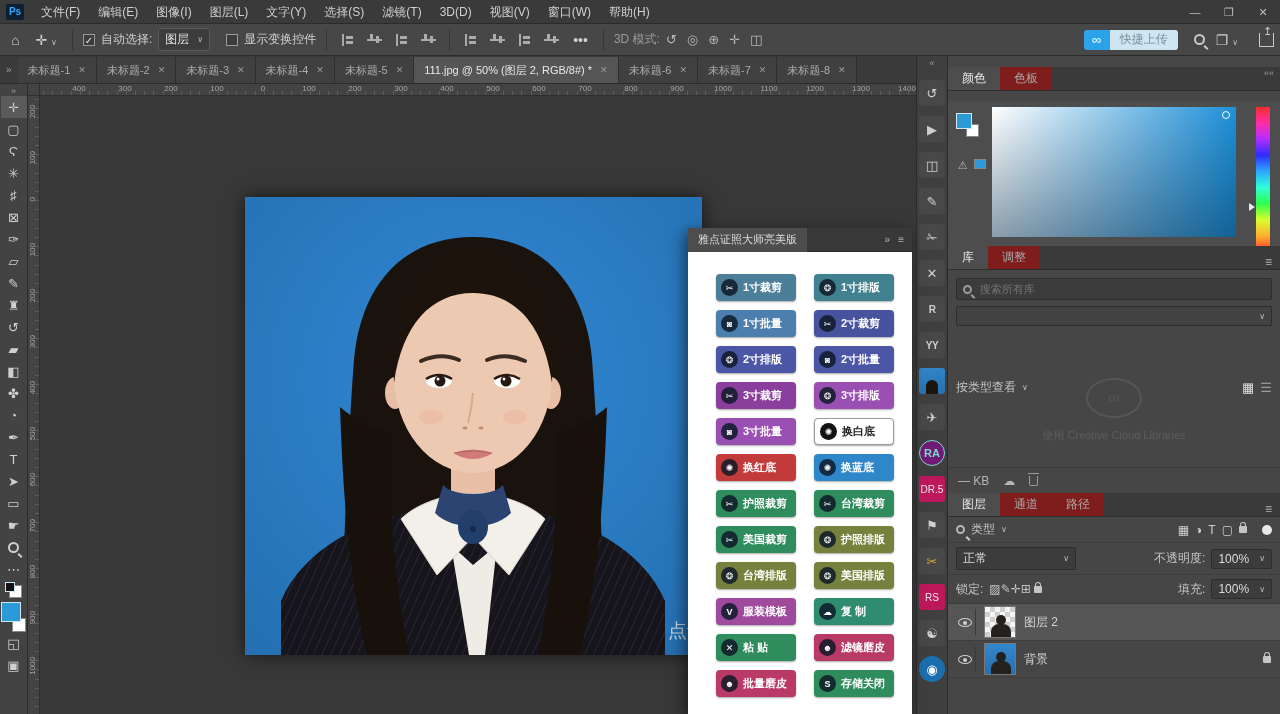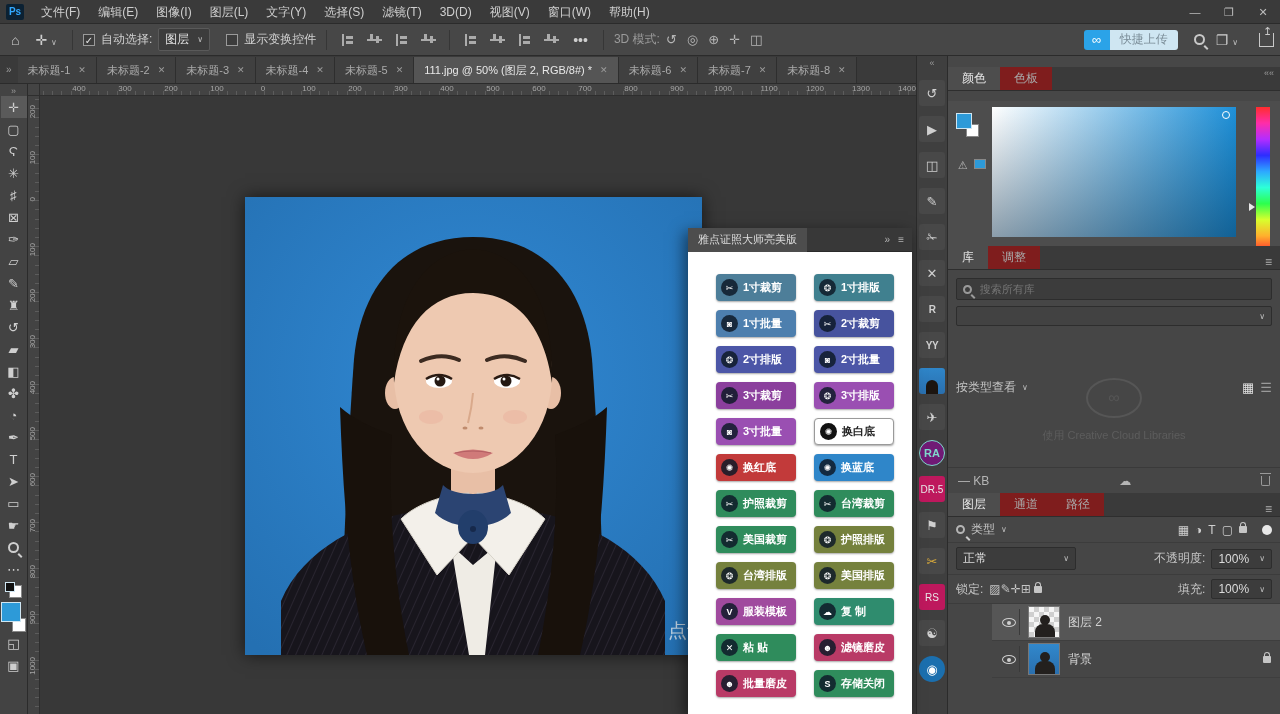--- a/index.html
+++ b/index.html
@@ -112,33 +112,33 @@
   .lib-search{position:absolute;left:8px;top:8px;right:8px;height:22px;background:#3c3c3c;border:1px solid #2d2d2d;border-radius:2px;display:flex;align-items:center;gap:6px;padding:0 6px;}
   .lib-search .mag{width:9px;height:9px;border-color:#9a9a9a;}
   .lib-search .mag::after{background:#9a9a9a;left:7px;top:7px;}
   .lib-search input{background:transparent;border:none;outline:none;color:#9a9a9a;font-size:11px;width:100%;}
   .lib-select{position:absolute;left:8px;top:36px;right:8px;height:20px;background:#424242;border:1px solid #2d2d2d;border-radius:2px;display:flex;align-items:center;justify-content:flex-end;padding:0 6px;color:#9a9a9a;}
   .lib-view{position:absolute;left:8px;top:64px;right:8px;height:20px;display:flex;align-items:center;gap:6px;color:#c5c5c5;margin-top:43px;}
   .lib-view .grid-ico{margin-left:auto;color:#e0e0e0;font-size:13px;}
   .lib-view .list-ico{color:#9a9a9a;font-size:13px;}
   .cc-logo{position:absolute;left:50%;top:108px;transform:translateX(-50%);width:56px;height:40px;border:2px solid #565656;border-radius:50%;color:#565656;display:flex;align-items:center;justify-content:center;font-size:16px;}
   .lib-hint{position:absolute;left:0;top:158px;width:100%;text-align:center;color:#5d5d5d;font-size:11px;}
-  .lib-footer{position:absolute;left:0;bottom:0;width:100%;height:26px;border-top:1px solid #3a3a3a;display:flex;align-items:center;justify-content:space-between;gap:14px;padding:0 10px;color:#b5b5b5;}
+  .lib-footer{position:absolute;left:0;bottom:0;width:100%;height:26px;border-top:1px solid #3a3a3a;display:flex;align-items:center;justify-content:flex-start;gap:14px;padding:0 10px;color:#b5b5b5;}
   .trashico{width:9px;height:10px;border:1px solid #9a9a9a;border-top:none;position:relative;border-radius:0 0 2px 2px;}
   .trashico::before{content:'';position:absolute;left:-2px;top:-3px;width:11px;height:1px;background:#9a9a9a;}
 
   #layers-panel{position:absolute;left:0;top:437px;width:332px;bottom:0;}
   #layers-panel .body{position:absolute;left:0;top:24px;right:0;bottom:0;background:#464646;}
   .lr-row{display:flex;align-items:center;gap:6px;padding:4px 8px;border-bottom:1px solid #3c3c3c;color:#c5c5c5;}
   .lr-filter .ficon{color:#cfcfcf;font-size:12px;margin:0 3px;}
   .fdot{width:10px;height:10px;background:#e8e8e8;border-radius:50%;margin-left:6px;}
   .sel{background:#3c3c3c;border:1px solid #2d2d2d;border-radius:2px;padding:2px 6px;display:flex;align-items:center;gap:10px;color:#dcdcdc;}
   .lockico{width:8px;height:7px;background:#c5c5c5;position:relative;display:inline-block;margin:0 3px;border-radius:1px;}
   .lockico::before{content:'';position:absolute;left:1px;top:-4px;width:4px;height:4px;border:1.5px solid #c5c5c5;border-bottom:none;border-radius:3px 3px 0 0;}
-  .layer-row{display:flex;align-items:center;gap:8px;height:37px;padding:0 6px;border-bottom:1px solid #3e3e3e;color:#d2d2d2;margin-left:44px;}
+  .layer-row{display:flex;align-items:center;gap:8px;height:37px;padding:0 6px;border-bottom:1px solid #3e3e3e;color:#d2d2d2;}
   .layer-row.selected{background:#565656;}
   .eyebox{width:22px;height:26px;border-right:1px solid #3a3a3a;display:flex;align-items:center;justify-content:center;}
   .eye{width:14px;height:9px;border:1px solid #cfcfcf;border-radius:50%;position:relative;}
   .eye::after{content:'';position:absolute;left:4px;top:2px;width:4px;height:4px;background:#cfcfcf;border-radius:50%;}
   .thumb{width:32px;height:32px;border:1px solid #777;position:relative;overflow:hidden;}
   .thumb.checker{background:repeating-conic-gradient(#cfcfcf 0% 25%,#f5f5f5 0% 50%) 0 0/10px 10px;}
   .thumb.photo{background:linear-gradient(#3188cc,#2a6fae);}
   .thumb::before{content:'';position:absolute;left:11px;top:8px;width:10px;height:10px;background:#23201e;border-radius:50%;}
   .thumb::after{content:'';position:absolute;left:6px;top:17px;width:20px;height:16px;background:#23201e;border-radius:8px 8px 0 0;}
   .layer-lock{margin-left:auto;}

